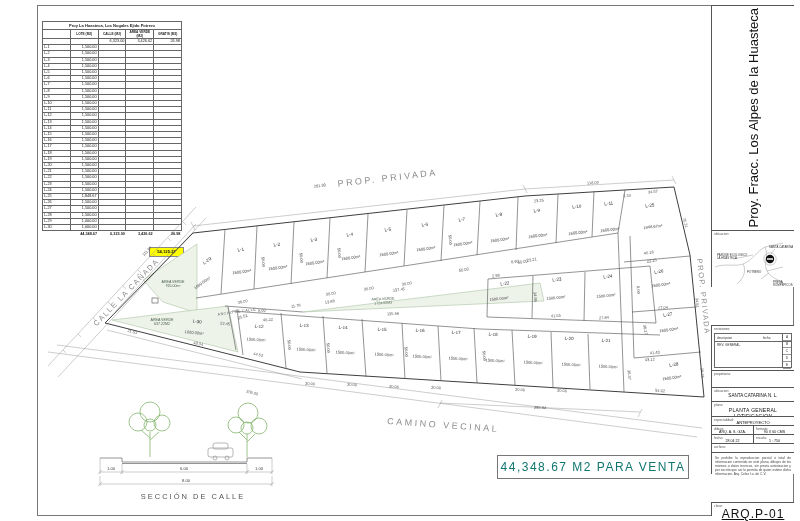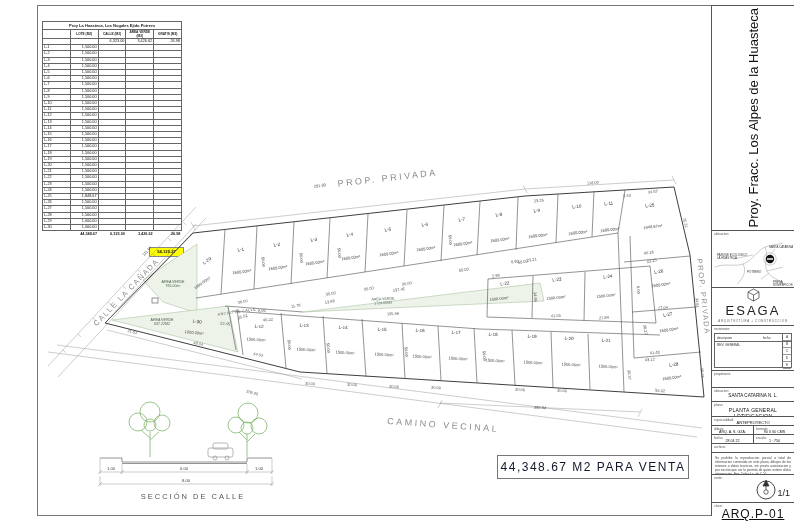--- a/index.html
+++ b/index.html
@@ -26,21 +26,21 @@
   .lot-id{font-size:4.6px;fill:#333;}
   .lot-area{font-size:4px;fill:#444;}
   .gv{font-size:3.6px;fill:#49604a;}
   .street{font-size:9px;fill:#8d8d8d;letter-spacing:2.5px;}
   .street-sm{font-size:7.5px;fill:#8d8d8d;letter-spacing:1.5px;}
   .ancho{font-size:3.8px;fill:#666;letter-spacing:.4px;}
   .secdim{font-size:4.2px;fill:#444;}
   .seclabel{font-size:7.5px;fill:#555;letter-spacing:2px;}
   .map-label{font-size:2.9px;fill:#333;}
   
-  .sale{position:absolute;left:497px;top:455px;width:192px;height:24px;border:1px solid #777;box-sizing:border-box;color:#0f172a;font-size:12px;letter-spacing:1.5px;text-align:center;line-height:22px;white-space:nowrap;}
+  .sale{position:absolute;left:497px;top:455px;width:192px;height:24px;border:1px solid #777;box-sizing:border-box;color:#0f766e;font-size:12px;letter-spacing:1.5px;text-align:center;line-height:22px;white-space:nowrap;}
   
   .tbs{position:absolute;left:711px;width:83px;border-left:1px solid #555;border-top:1px solid #555;box-sizing:border-box;background:#fff;}
   .tb-project{display:flex;align-items:center;justify-content:center;}
   .tb-project span{writing-mode:vertical-rl;transform:rotate(180deg);font-size:13px;color:#111;white-space:nowrap;}
   .lb{position:absolute;left:2px;top:1px;font-size:3.4px;color:#555;}
   .val{font-size:4.6px;color:#111;text-align:center;margin-top:5px;}
   .val-big{font-size:5px;letter-spacing:.3px;}
   .half{position:absolute;top:0;height:100%;box-sizing:border-box;}
   .half.right{left:41px;width:42px;border-left:1px solid #555;}
   .half.left{left:0;width:41px;}
@@ -522,27 +522,20 @@
       <path class="lnt" d="M20,22 L40,18 M62,12 L58,17 M48,42 L56,36"></path>
       <g id="map-labels-layer">
           <text x="56" y="11" class="map-label"><tspan x="56" dy="0">SANTA CATARINA</tspan></text>
           <text x="4" y="19" class="map-label"><tspan x="4" dy="0">PARQUE ECOLOGICO</tspan><tspan x="4" dy="3.2">LA HUASTECA</tspan></text>
           <text x="34" y="36" class="map-label"><tspan x="34" dy="0">POTRERO</tspan></text>
           <text x="60" y="46" class="map-label"><tspan x="60" dy="0">PRESA</tspan><tspan x="60" dy="3.2">ROMPEPICOS</tspan></text>
         </g>
     </svg>
   </div>
 
-  <div class="tbs" style="top:287px;height:38px;">
-    <svg width="83" height="14" viewBox="0 0 83 14" style="display:block">
-      <path d="M41.5,1 L47,4 L47,10 L41.5,13 L36,10 L36,4 Z M36,4 L41.5,7 L47,4 M41.5,7 L41.5,13" stroke="#333" stroke-width=".7" fill="none"></path>
-    </svg>
-    <div class="esaga-name">ESAGA</div>
-    <div class="esaga-tag">ARQUITECTURA  +  CONSTRUCCION</div>
-  </div>
 
   <div class="tbs" style="top:325px;height:45px;">
     <div class="lb">revisiones:</div>
     <div class="rev-table">
       <div class="rev-head">
         <span style="position:absolute;left:2px;top:2px;">descripcion</span>
         <span style="position:absolute;left:48px;top:2px;">fecha</span>
       </div>
       <div style="position:absolute;left:2px;top:9px;font-size:3.2px;color:#333;">REV. GENERAL</div>
       <div class="rev-col" id="rev-letters">
@@ -597,27 +590,18 @@
   </div>
 
   <div class="tbs" style="top:443px;height:9px;">
     <div class="lb">archivo:</div>
   </div>
 
   <div class="tbs" style="top:452px;height:22px;">
     <div class="disc">Se prohibe la reproduccion parcial o total de informacion contenida en este plano, dibujos de los mismos o datos tecnicos, sin previa autorizacion y por escrito que asi lo permita de quien estime dicha informacion. Arq. Celso f.a. de C.V.</div>
   </div>
 
-  <div class="tbs" style="top:474px;height:28px;">
-    <div class="lb">norte:</div>
-    <svg width="83" height="28" viewBox="0 0 83 28" style="position:absolute;left:0;top:0;">
-      <circle cx="54" cy="15" r="9" stroke="#333" stroke-width=".9" fill="none"></circle>
-      <path d="M54,6 L54,15 M51,11 L54,5.2 L57,11 Z" stroke="#333" stroke-width=".8" fill="#333"></path>
-      <circle cx="54" cy="17" r="2.2" stroke="#333" stroke-width=".7" fill="none"></circle>
-    </svg>
-    <div class="sheetnum">1/1</div>
-  </div>
 
   <div class="tbs" style="top:502px;height:14px;">
     <div class="lb">clave:</div>
     <div class="clave-val">ARQ.P-01</div>
   </div>
 </div>
 
 </body></html>

